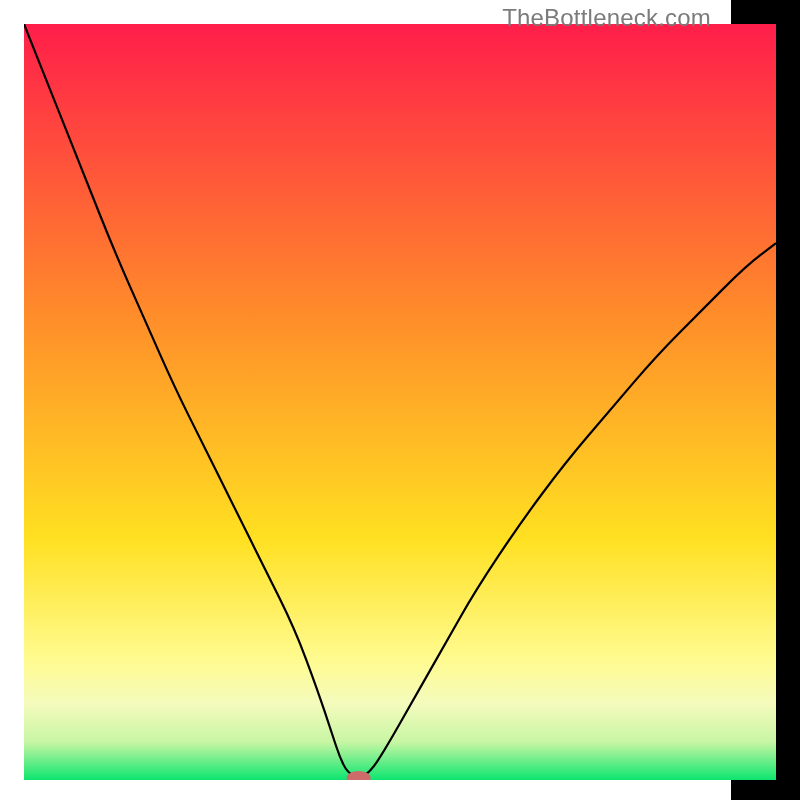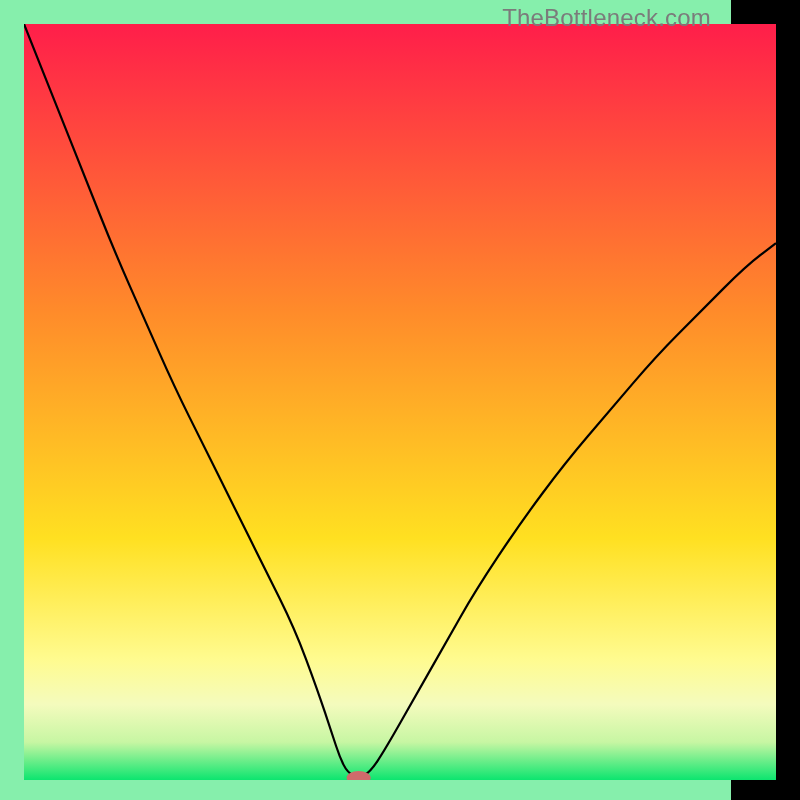--- a/index.html
+++ b/index.html
@@ -10,21 +10,21 @@
     overflow: hidden;
     background: #000;
     font-family: Arial, Helvetica, sans-serif;
   }
   .frame {
     position: absolute;
     top: 0;
     left: 0;
     width: 731px;
     height: 800px;
-    background: #86efac;
+    background: #ffffff;
   }
   .watermark {
     position: absolute;
     top: 4px;
     right: 20px;
     color: #7b7b7b;
     font-size: 24px;
     font-weight: 500;
     letter-spacing: 0.2px;
     z-index: 5;

